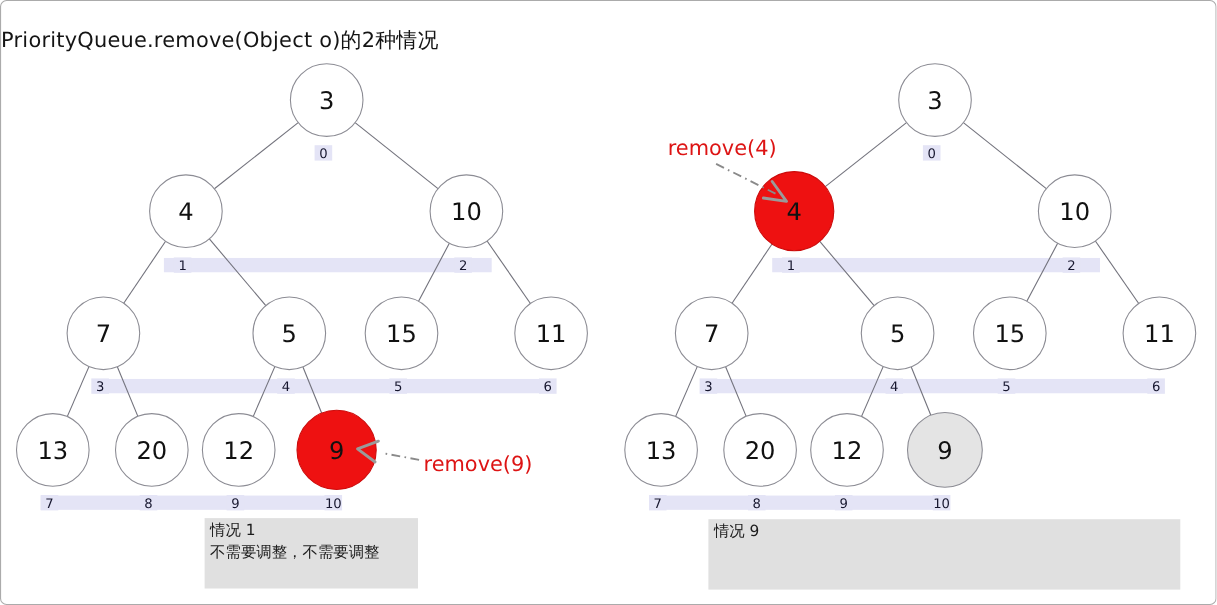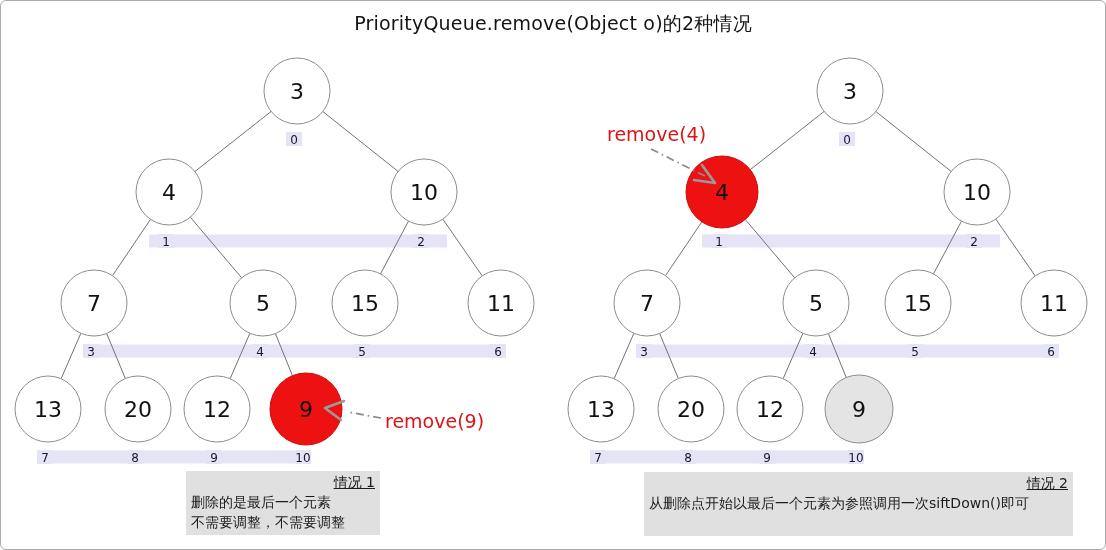--- a/index.html
+++ b/index.html
@@ -3,30 +3,30 @@
 <meta charset="utf-8">
 <style>
   html, body { margin: 0; padding: 0; background: #ffffff; }
   body { font-family: "DejaVu Sans", "Liberation Sans", sans-serif; }
   .canvas {
     position: relative; width: 1106px; height: 550px;
     box-sizing: border-box; border: 1px solid #ababab; border-radius: 6px;
     background: #ffffff; overflow: hidden;
   }
   .title {
-    position: absolute; top: 10px; left: 0; width: 100%;
-    text-align: center; font-size: 19px; color: #141414; letter-spacing: 0.2px;
+    position: absolute; top: 23px; left: 0; width: 100%;
+    font-size: 19px; color: #141414; letter-spacing: 0.2px;
   }
   svg.trees { position: absolute; top: 0; left: 0; }
   .caption {
     position: absolute; background: #e0e0e0; color: #1c1c1c;
     font-size: 14px; line-height: 20px; padding: 1px 5px 2px 5px;
     box-sizing: border-box;
   }
-  .caption .cap-head { text-align: right; text-decoration: underline; }
+  .caption .cap-head { text-align: left; }
   .cap1 { left: 185px; top: 470px; width: 194px; height: 64px; }
   .cap2 { left: 643px; top: 471px; width: 429px; height: 64px; }
 </style>
 </head>
 <body>
 
 <div class="canvas">
   <div class="title">PriorityQueue.remove(Object o)的2种情况</div>
   <svg class="trees" id="trees-svg" width="1106" height="550" viewBox="0 0 1106 550">
       <rect x="148" y="233.5" width="298" height="13" fill="#e4e4f6"></rect>
@@ -146,21 +146,19 @@
       <text x="687" y="460.5" text-anchor="middle" font-size="12" fill="#16162e">8</text>
       <text x="766" y="460.5" text-anchor="middle" font-size="12" fill="#16162e">9</text>
       <text x="855" y="460.5" text-anchor="middle" font-size="12" fill="#16162e">10</text>
       <line x1="650" y1="148" x2="704" y2="175" stroke="#8a8a8a" stroke-width="1.7" stroke-dasharray="8 4 1.5 4"></line>
       <polyline points="701,164 714,182 693,179" fill="none" stroke="#9a9a9a" stroke-width="2.6" stroke-linecap="round" stroke-linejoin="round"></polyline>
       <text x="606" y="140" font-size="19" fill="#dd1414">remove(4)</text>
     </svg>
 
   <div class="caption cap1">
     <div class="cap-head">情况 1</div>
-    <div class="cap-line">删除的是最后一个元素</div>
     <div class="cap-line">不需要调整，不需要调整</div>
   </div>
 
   <div class="caption cap2">
-    <div class="cap-head">情况 2</div>
-    <div class="cap-line">从删除点开始以最后一个元素为参照调用一次siftDown()即可</div>
+    <div class="cap-head">情况 9</div>
   </div>
 </div>
 
 </body></html>

